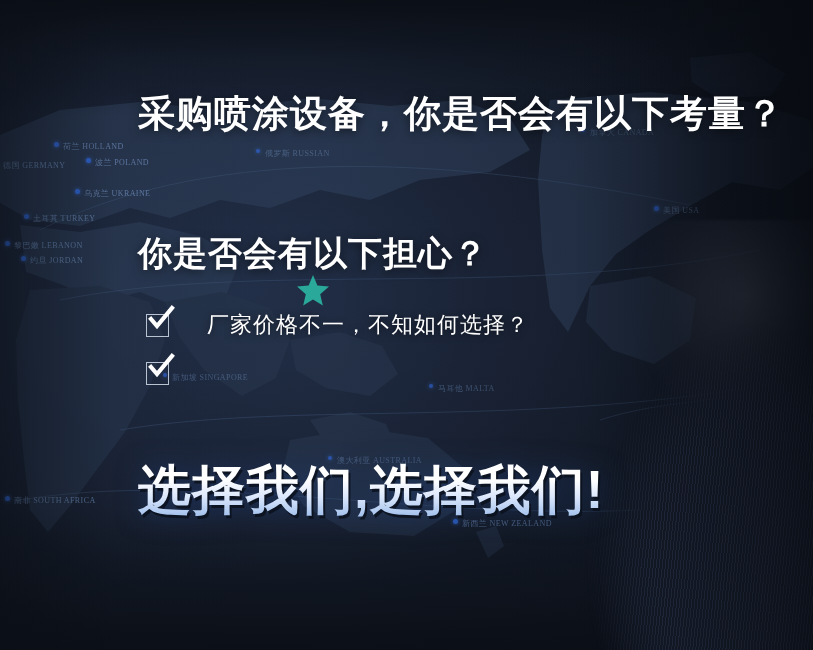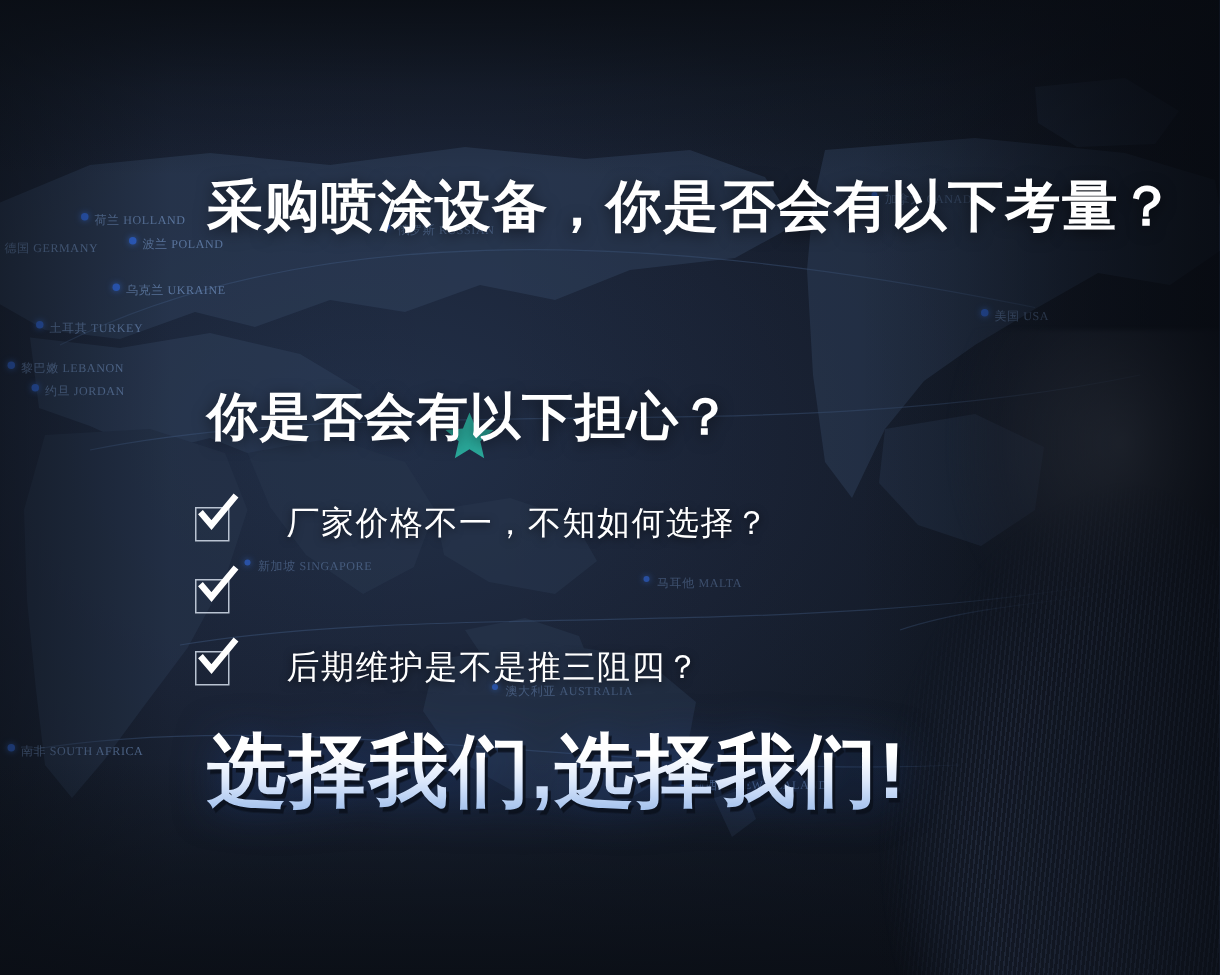--- a/index.html
+++ b/index.html
@@ -117,21 +117,20 @@
     position: absolute;
     width: 0; height: 0;
     pointer-events: none;
   }
   .star svg { display: block; }
 
   
   .content {
     position: absolute;
     inset: 0;
-    margin-top: 24px;
   }
 
   .headline {
     position: absolute;
     color: #ffffff;
     font-weight: bold;
     white-space: nowrap;
     text-shadow: 0 2px 10px rgba(0,0,0,0.55);
     letter-spacing: 1px;
   }
@@ -144,21 +143,21 @@
     top: 161px;
     font-size: 24px;
     color: #f2f6ff;
     white-space: nowrap;
     letter-spacing: 1px;
     text-shadow: 0 1px 7px rgba(0,0,0,0.6);
   }
 
   .checklist {
     position: absolute;
-    left: 130px;
+    left: 146px;
     top: 305px;
     text-align: center;
   }
   .check-row {
     display: flex;
     align-items: center;
     height: 40px;
     margin-bottom: 8px;
   }
   .check-box {
@@ -302,25 +301,17 @@
           </div>
           <div class="check-text">厂家价格不一，不知如何选择？</div>
         </div>
         <div class="check-row">
           <div class="check-box">
             <svg viewBox="0 0 26 26">
               <path d="M3,12 L9,19 L24,1" fill="none" stroke="#ffffff" stroke-width="4.2" stroke-linecap="square" stroke-linejoin="miter"></path>
             </svg>
           </div>
         </div>
-        <div class="check-row">
-          <div class="check-box">
-            <svg viewBox="0 0 26 26">
-              <path d="M3,12 L9,19 L24,1" fill="none" stroke="#ffffff" stroke-width="4.2" stroke-linecap="square" stroke-linejoin="miter"></path>
-            </svg>
-          </div>
-          <div class="check-text">后期维护是不是推三阻四？</div>
-        </div>
       </div>
 
     <div class="slogan">选择我们,选择我们!</div>
   </div>
 </div>
 
 </body></html>

